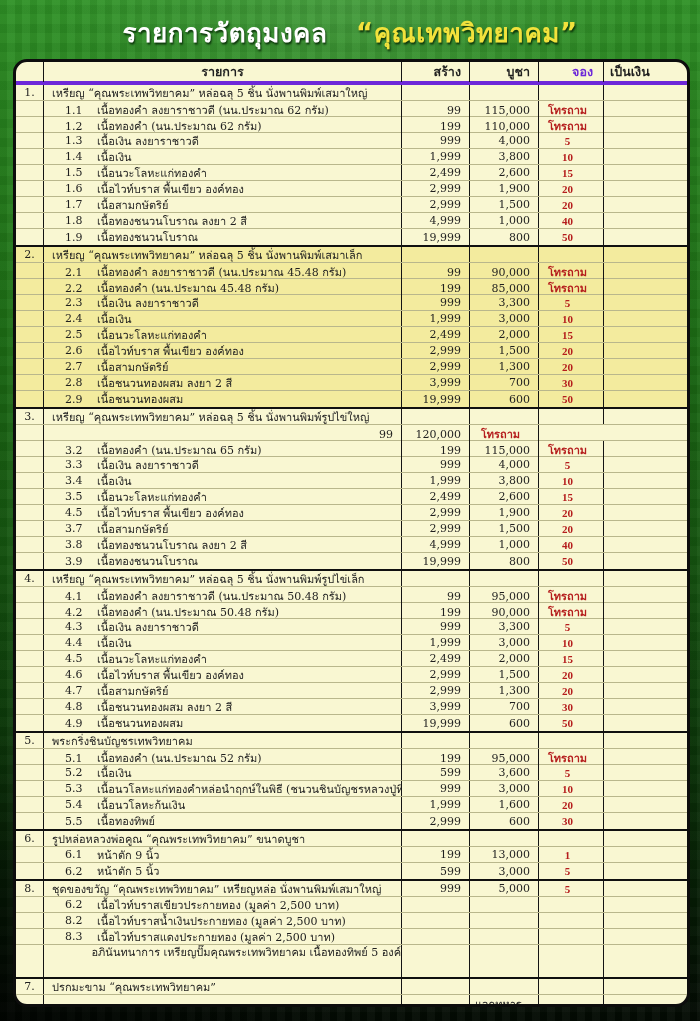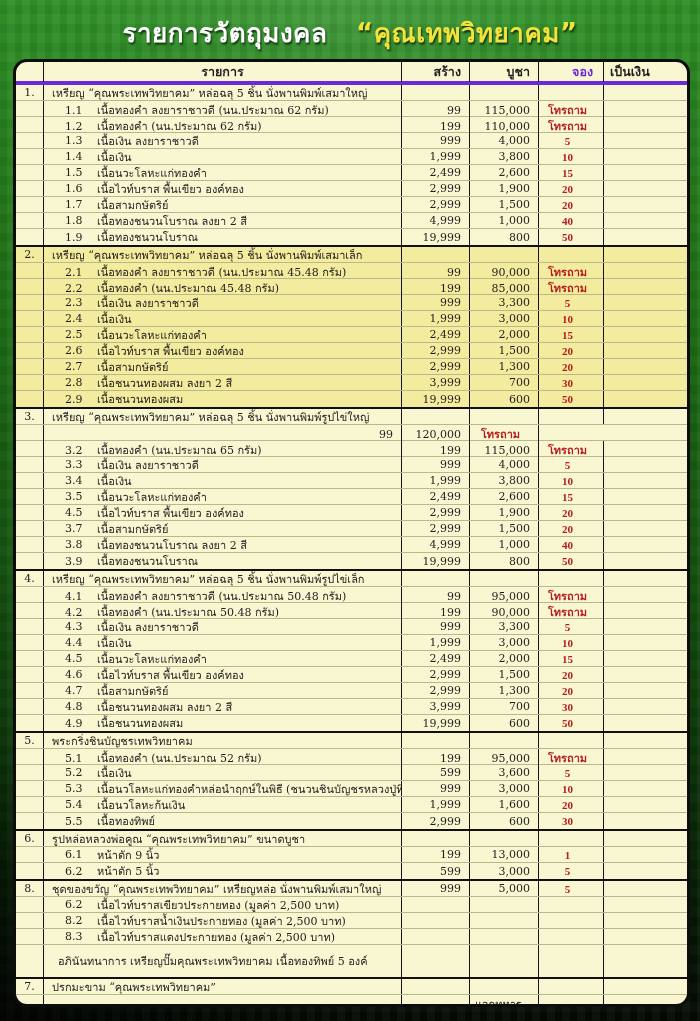--- a/index.html
+++ b/index.html
@@ -43,21 +43,21 @@
   .trow{height:16px;border-bottom:1px solid #b9b78c;}
   .trow:last-child{border-bottom:none;}
   .section:not(:last-child){border-bottom:2px solid #101010;}
   .section.hl .trow{background:#f3eb9e;}
   .sect-title{padding-left:8px;text-align:right;}
   .sub-no{display:inline-block;width:32px;margin-left:21px;flex:none;}
   .sub-text{overflow:hidden;}
   .cres{justify-content:center;padding-right:7px;font-weight:bold;color:#b51d1d;font-family:Liberation Serif, serif;font-size:11px;}
   .cprice.ptext{justify-content:flex-start;padding-left:5px;color:#1f1f1f;}
   .trow.note{height:32px;}
-  .trow.note .citem{align-items:flex-start;flex-direction:column;justify-content:center;}
+  .trow.note .citem{align-items:flex-start;flex-direction:row;justify-content:flex-end;}
   .note-cell div{padding-left:14px;line-height:15px;}
 </style>
 </head>
 <body>
 
 <div class="title">
   <span class="t-white">รายการวัตถุมงคล</span>
   <span class="t-white">&nbsp;</span>
   <span class="t-yellow">“คุณเทพวิทยาคม”</span>
 </div>

